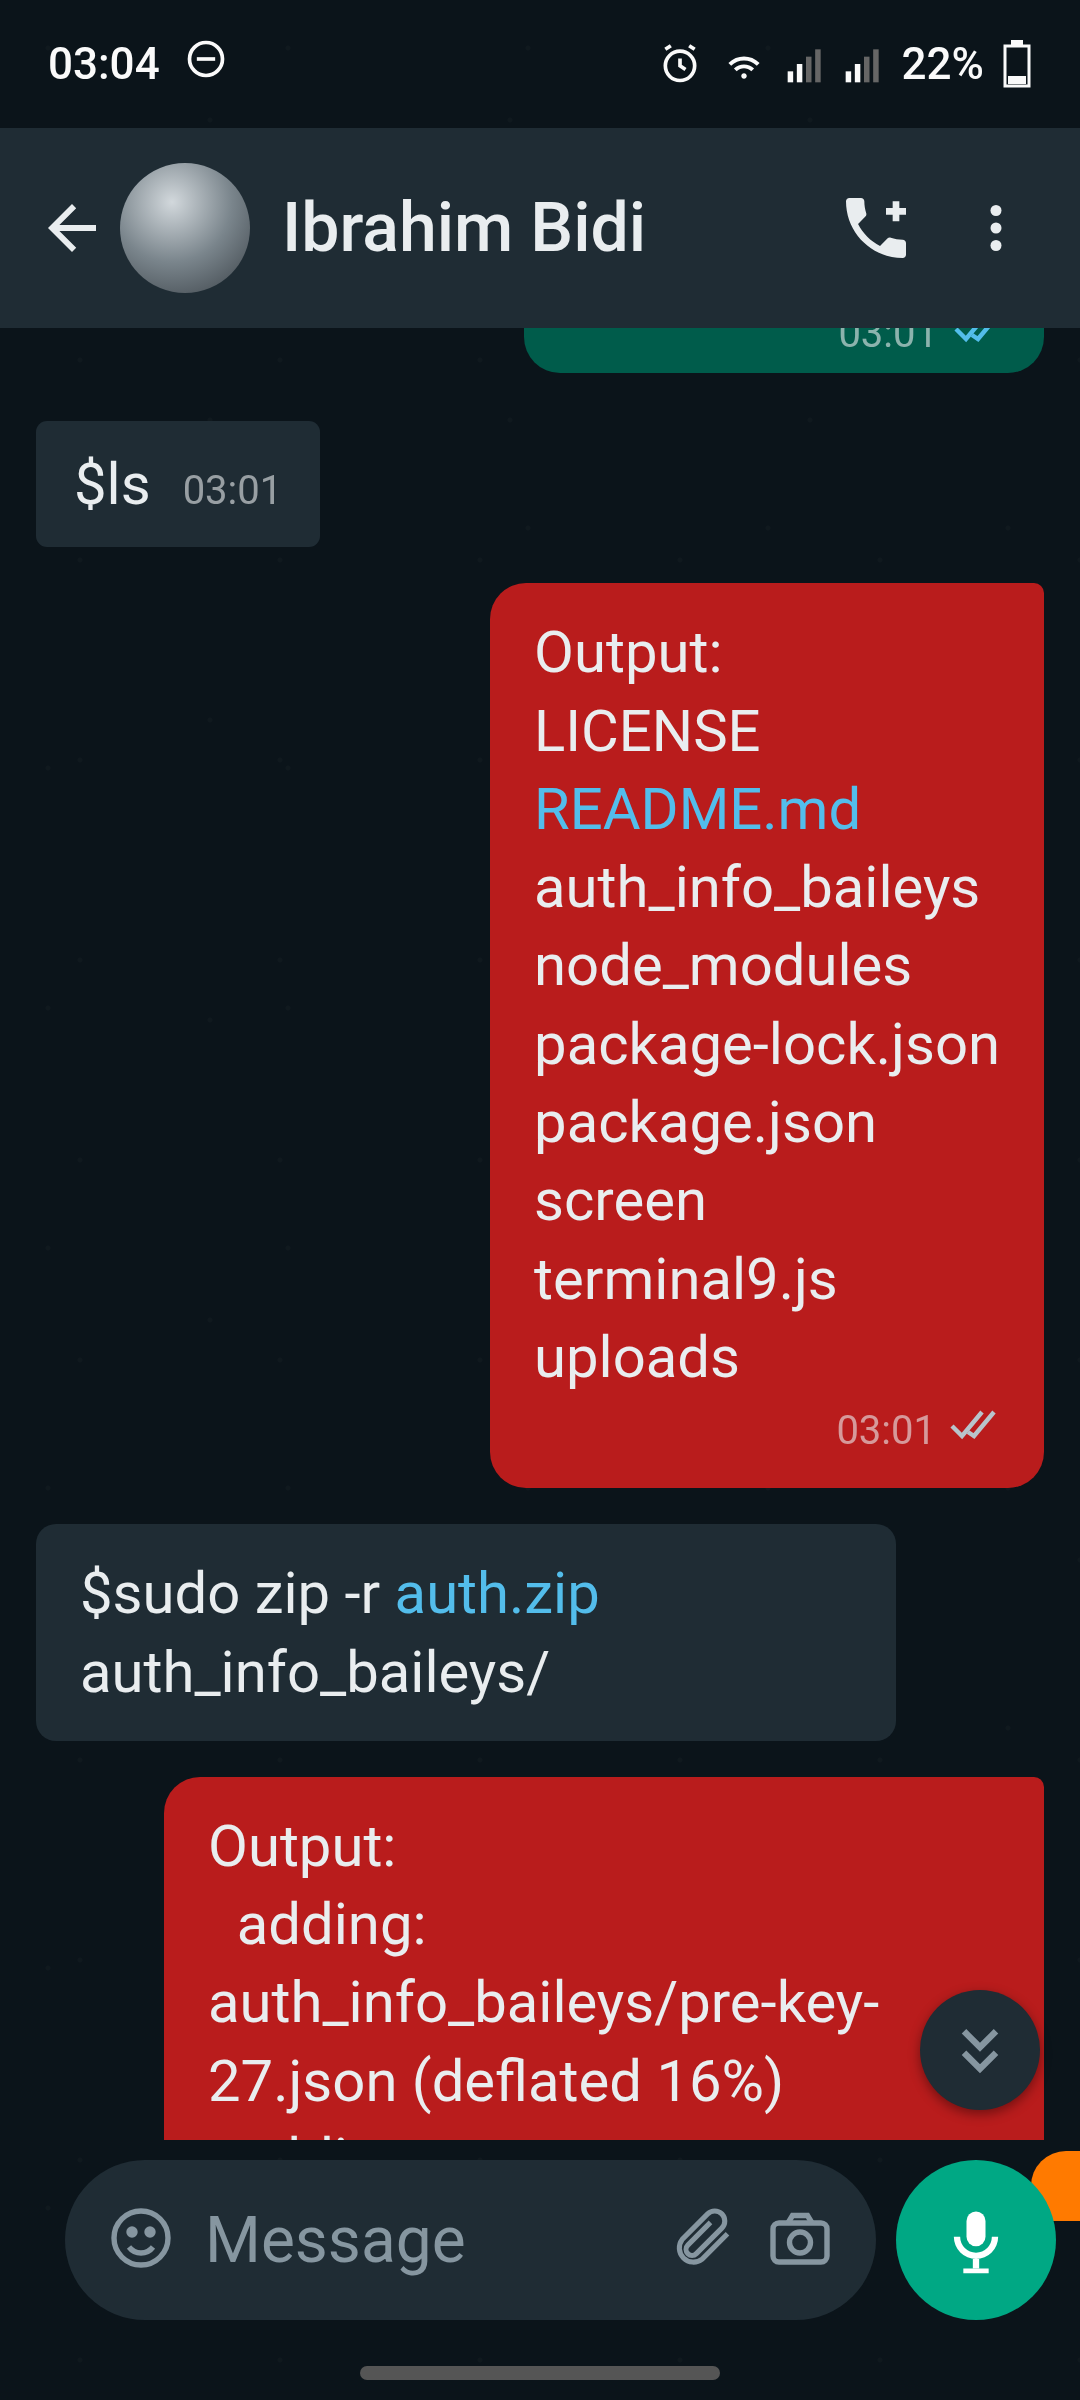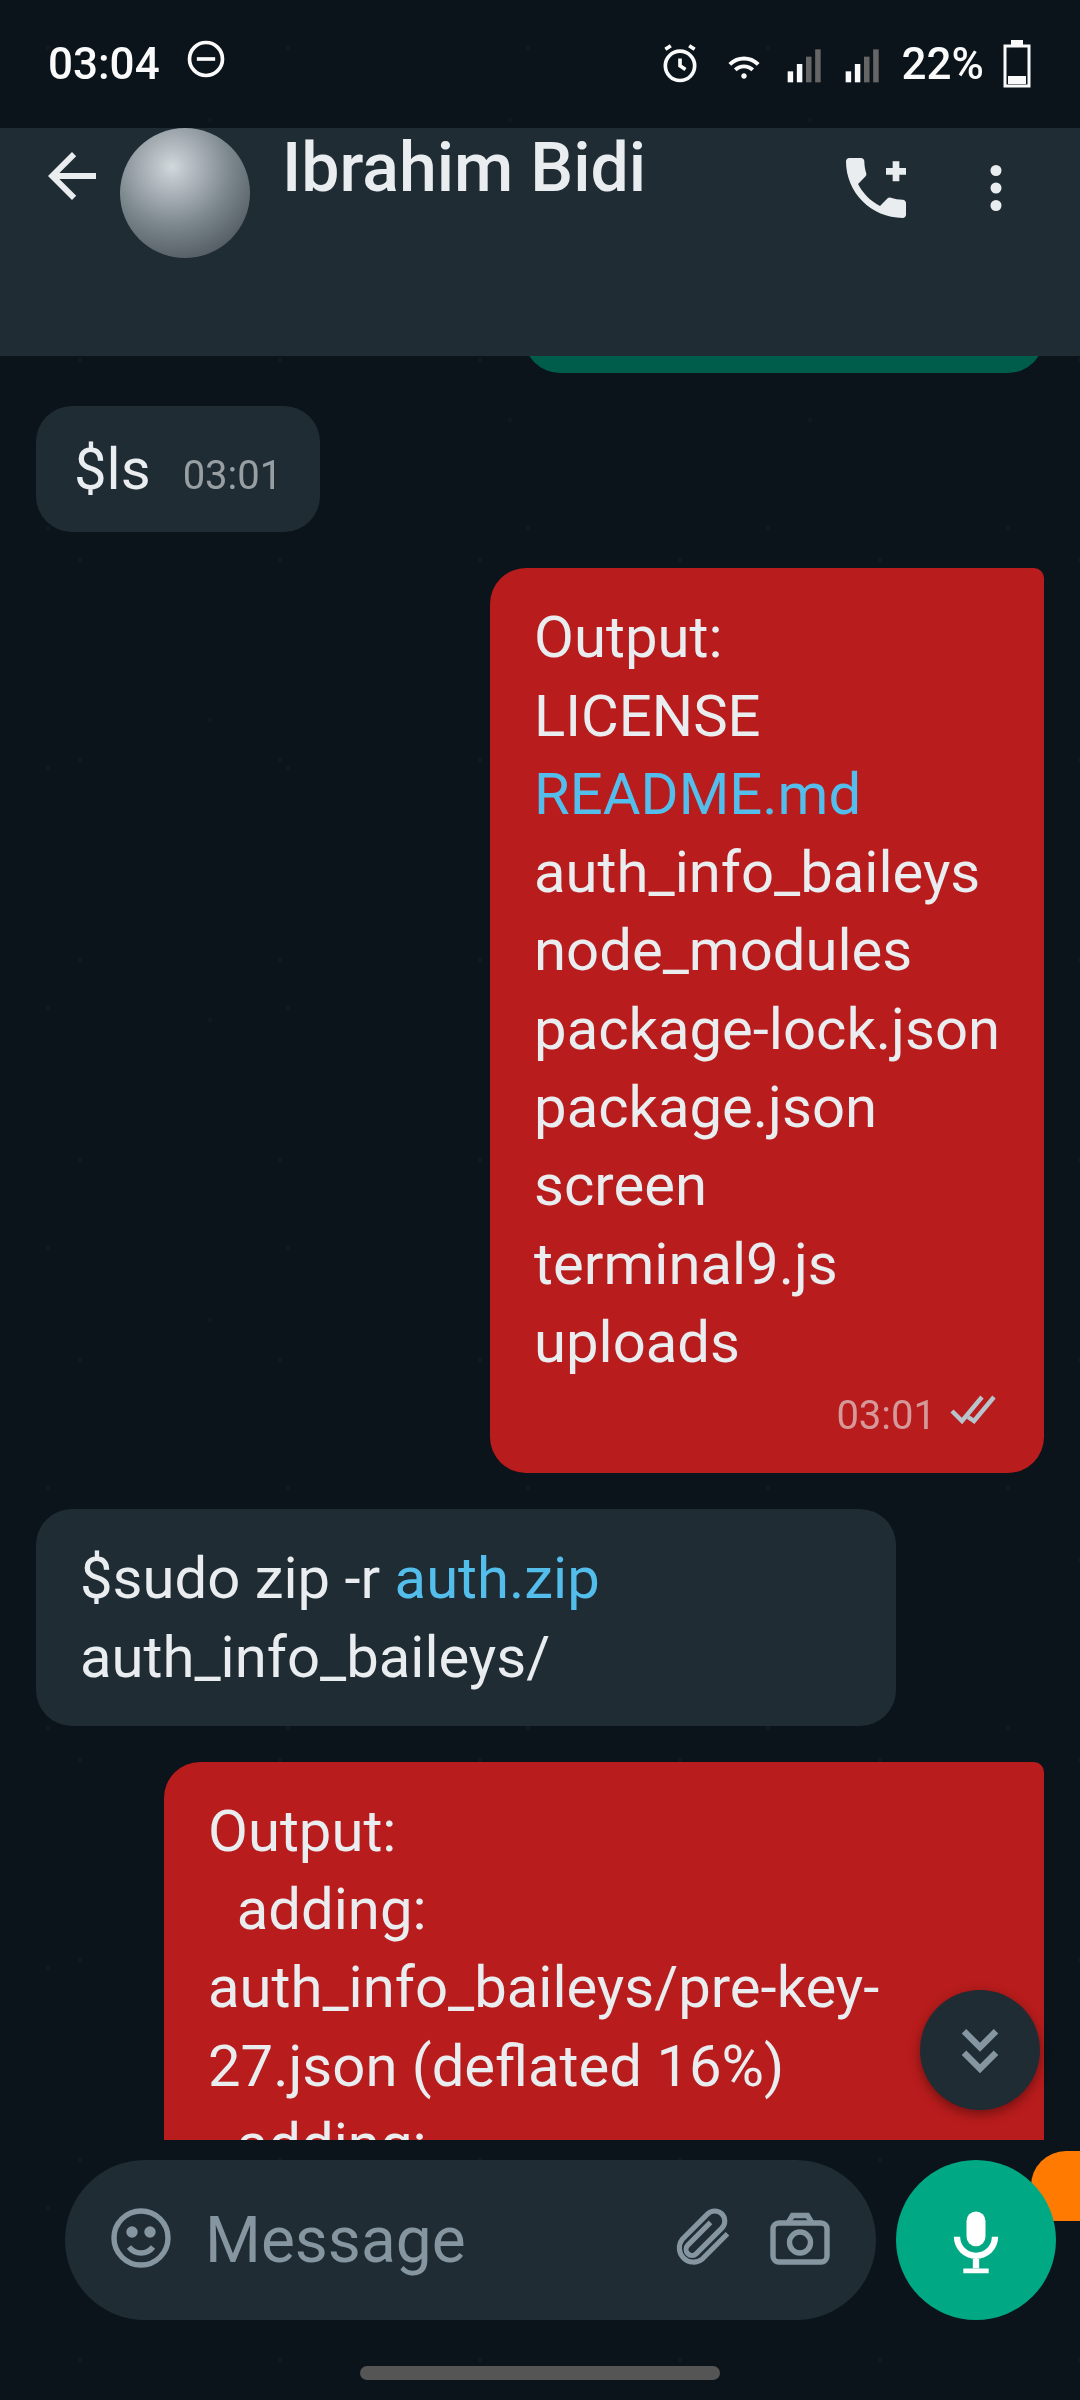--- a/index.html
+++ b/index.html
@@ -31,23 +31,23 @@
     font-size: 44px;
     font-weight: 500;
     color:#fafafa;
     position:relative;
     z-index:2;
   }
   .status-left { display:flex; align-items:center; gap:24px; }
   .status-right { display:flex; align-items:center; gap:18px;text-align:right; }
   .status-right svg { display:block; }
   .app-bar {
-    height: 228px;
-    display:flex;
-    align-items:flex-start;
+    height: 200px;
+    display:flex;
+    align-items:center;
     padding: 0 24px;
     background:#1f2c34;
     position:relative;
     z-index:2;
   }
   .back-btn {
     width:96px; height:96px;
     display:flex; align-items:center; justify-content:center;
   }
   .avatar {
@@ -263,21 +263,21 @@
   <div class="truncated-prev">
     <span>03:01</span>
     <span>
       <svg width="52" height="36" viewBox="0 0 24 18" fill="none" stroke="#53bdeb" stroke-width="2.2">
           <path d="M1 9l5 5L16 2"></path>
           <path d="M9 12l3 2L22 2"></path>
         </svg>
     </span>
   </div>
 
-  <div class="bubble in narrow" style="margin-top:15px;">
+  <div class="bubble in narrow" style="margin-top:30px;border-radius:11px;">
     <span class="content">$ls</span>
     <span class="meta">
       <span>03:01</span>
     </span>
   </div>
 
   <div class="bubble out" style="max-width:780px;">
     <div class="content"><span>Output:
 LICENSE
 </span><span class="link">README.md</span><span>
@@ -292,21 +292,21 @@
       <span>03:01</span>
       <span>
         <svg width="52" height="36" viewBox="0 0 24 18" fill="none" stroke="#b8c4cb" stroke-width="2.2">
             <path d="M1 9l5 5L16 2"></path>
             <path d="M9 12l3 2L22 2"></path>
           </svg>
       </span>
     </div>
   </div>
 
-  <div class="bubble in" style="max-width:860px;">
+  <div class="bubble in" style="max-width:860px;border-radius:20px;">
     <div class="content"><span>$sudo zip -r </span><span class="link">auth.zip</span><span> auth_info_baileys/</span></div>
   </div>
 
   <div class="bubble out" style="max-width:880px; border-bottom-left-radius:0; border-bottom-right-radius:0; padding-bottom:10px;">
     <div class="content">Output:
   adding: auth_info_baileys/pre-key-27.json (deflated 16%)
   adding: auth_info_baileys/pre-key-28.json (deflated 16%)
   adding: auth_info_baileys/pre-key-29.json (deflated</div>
   </div>
 

